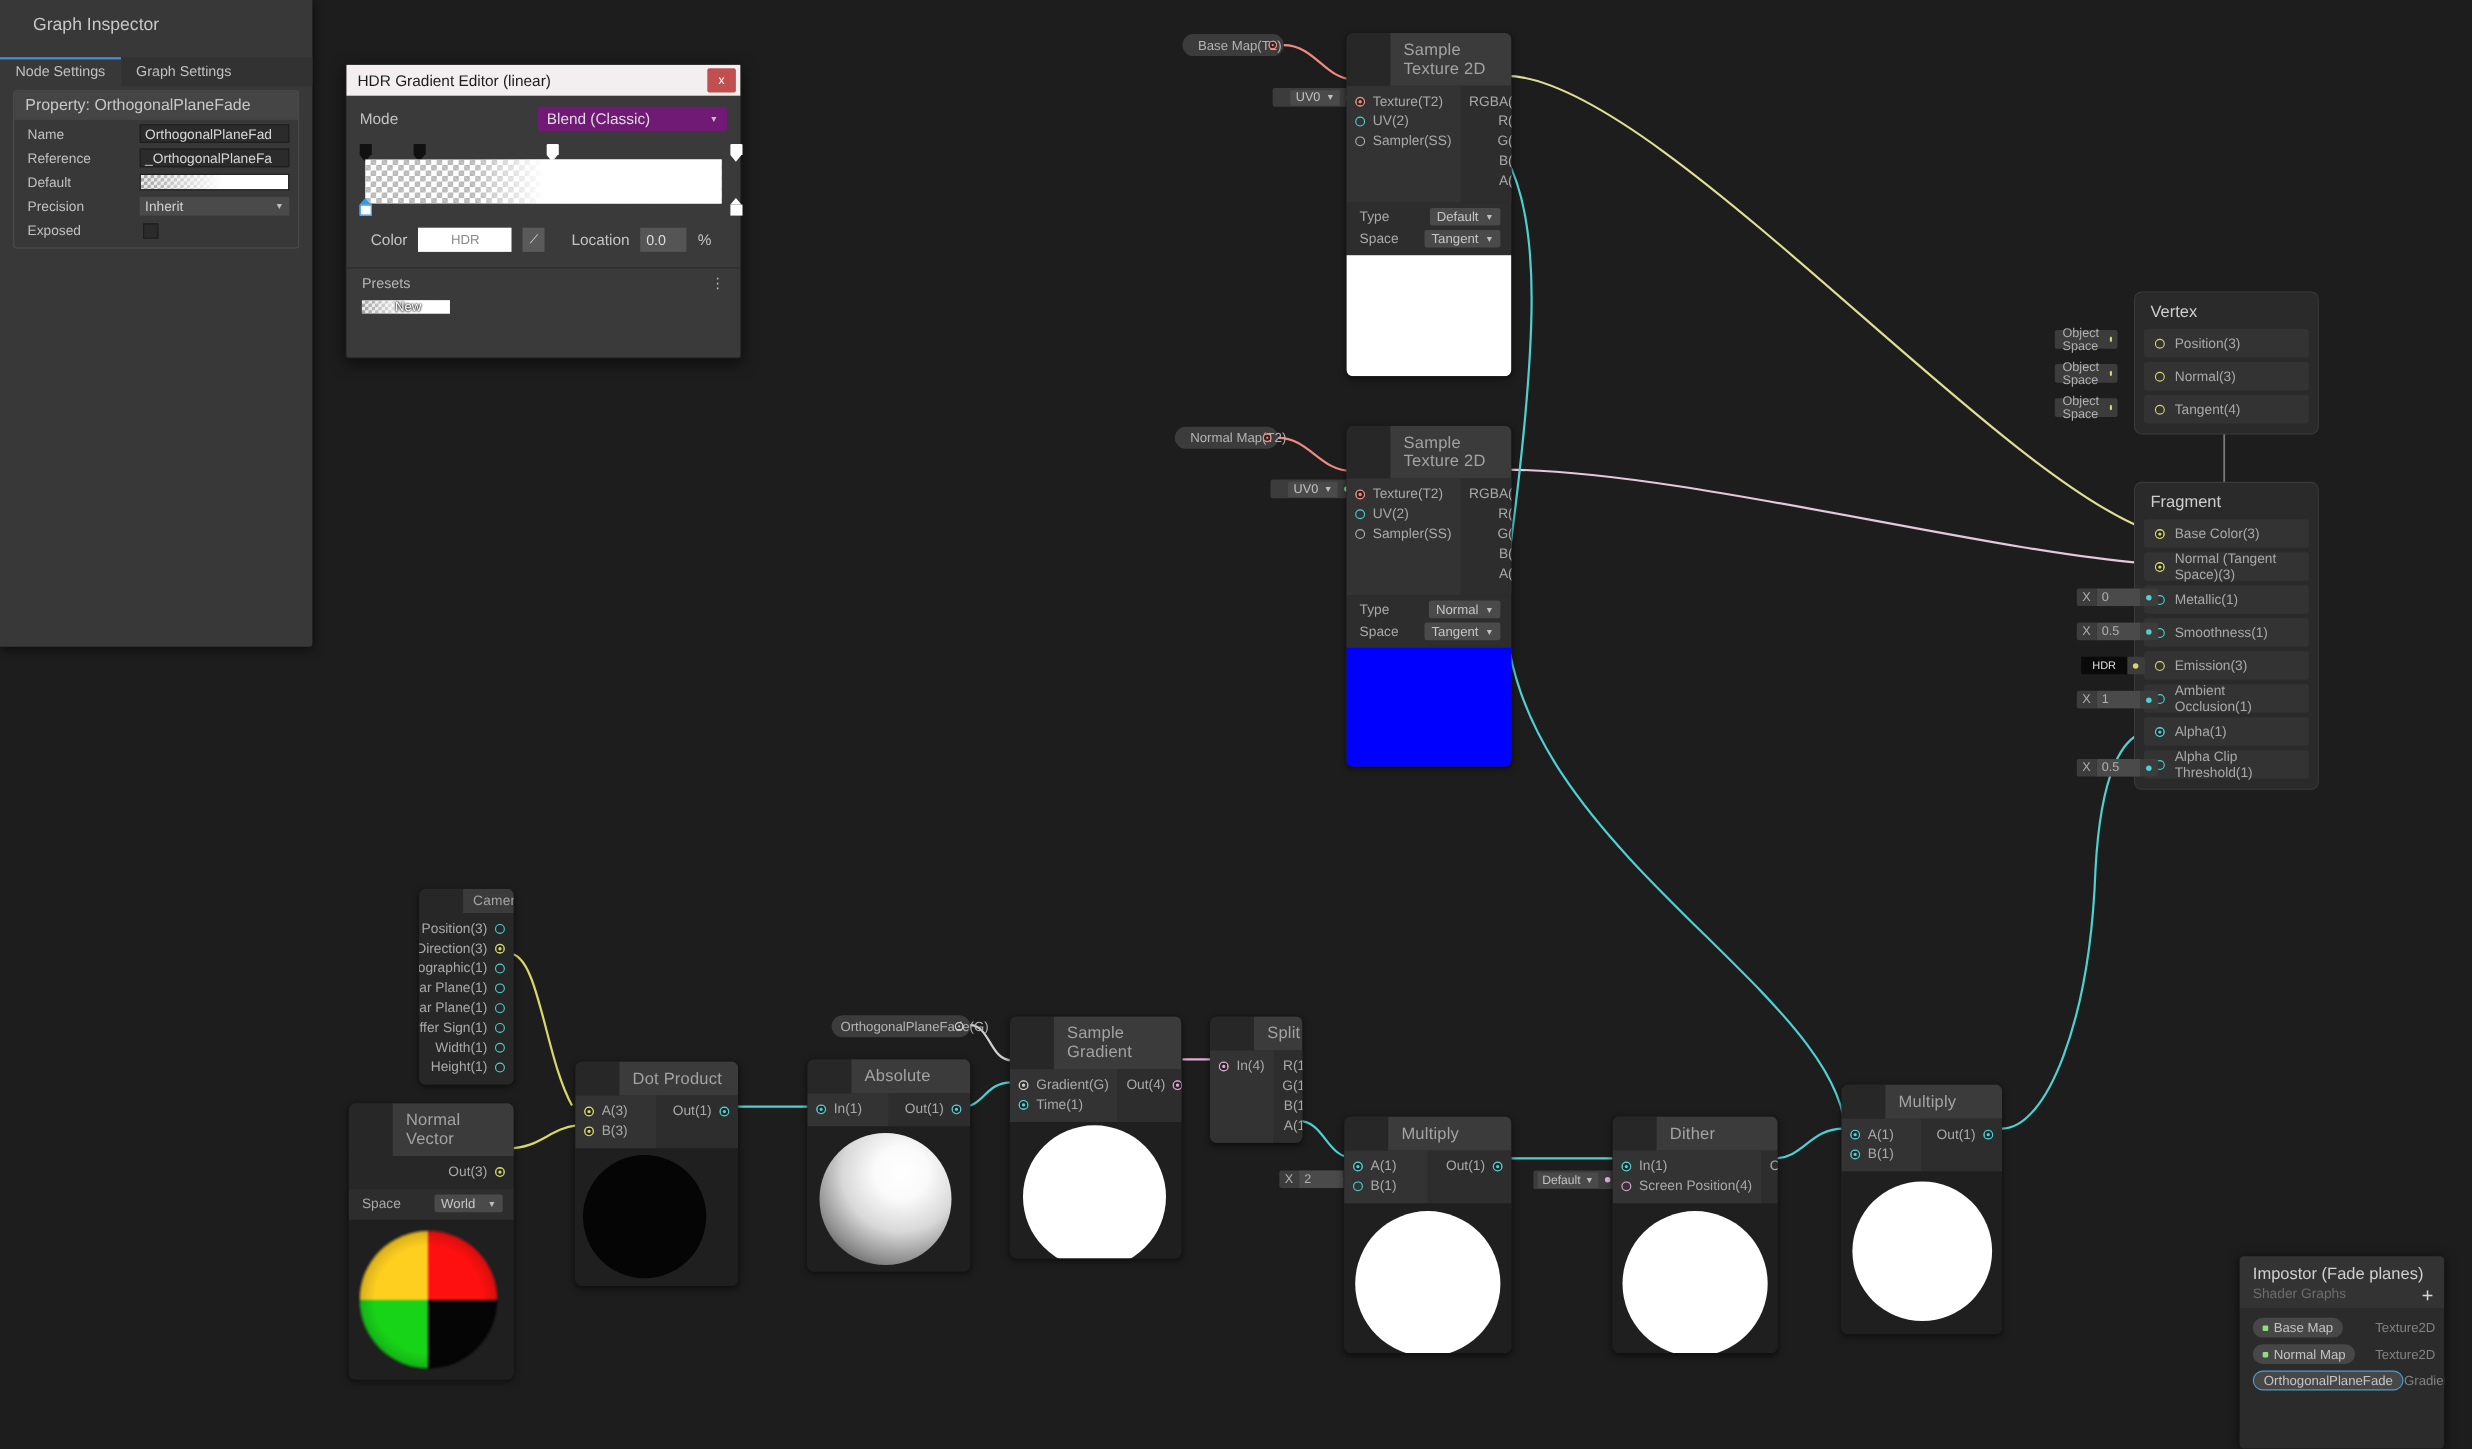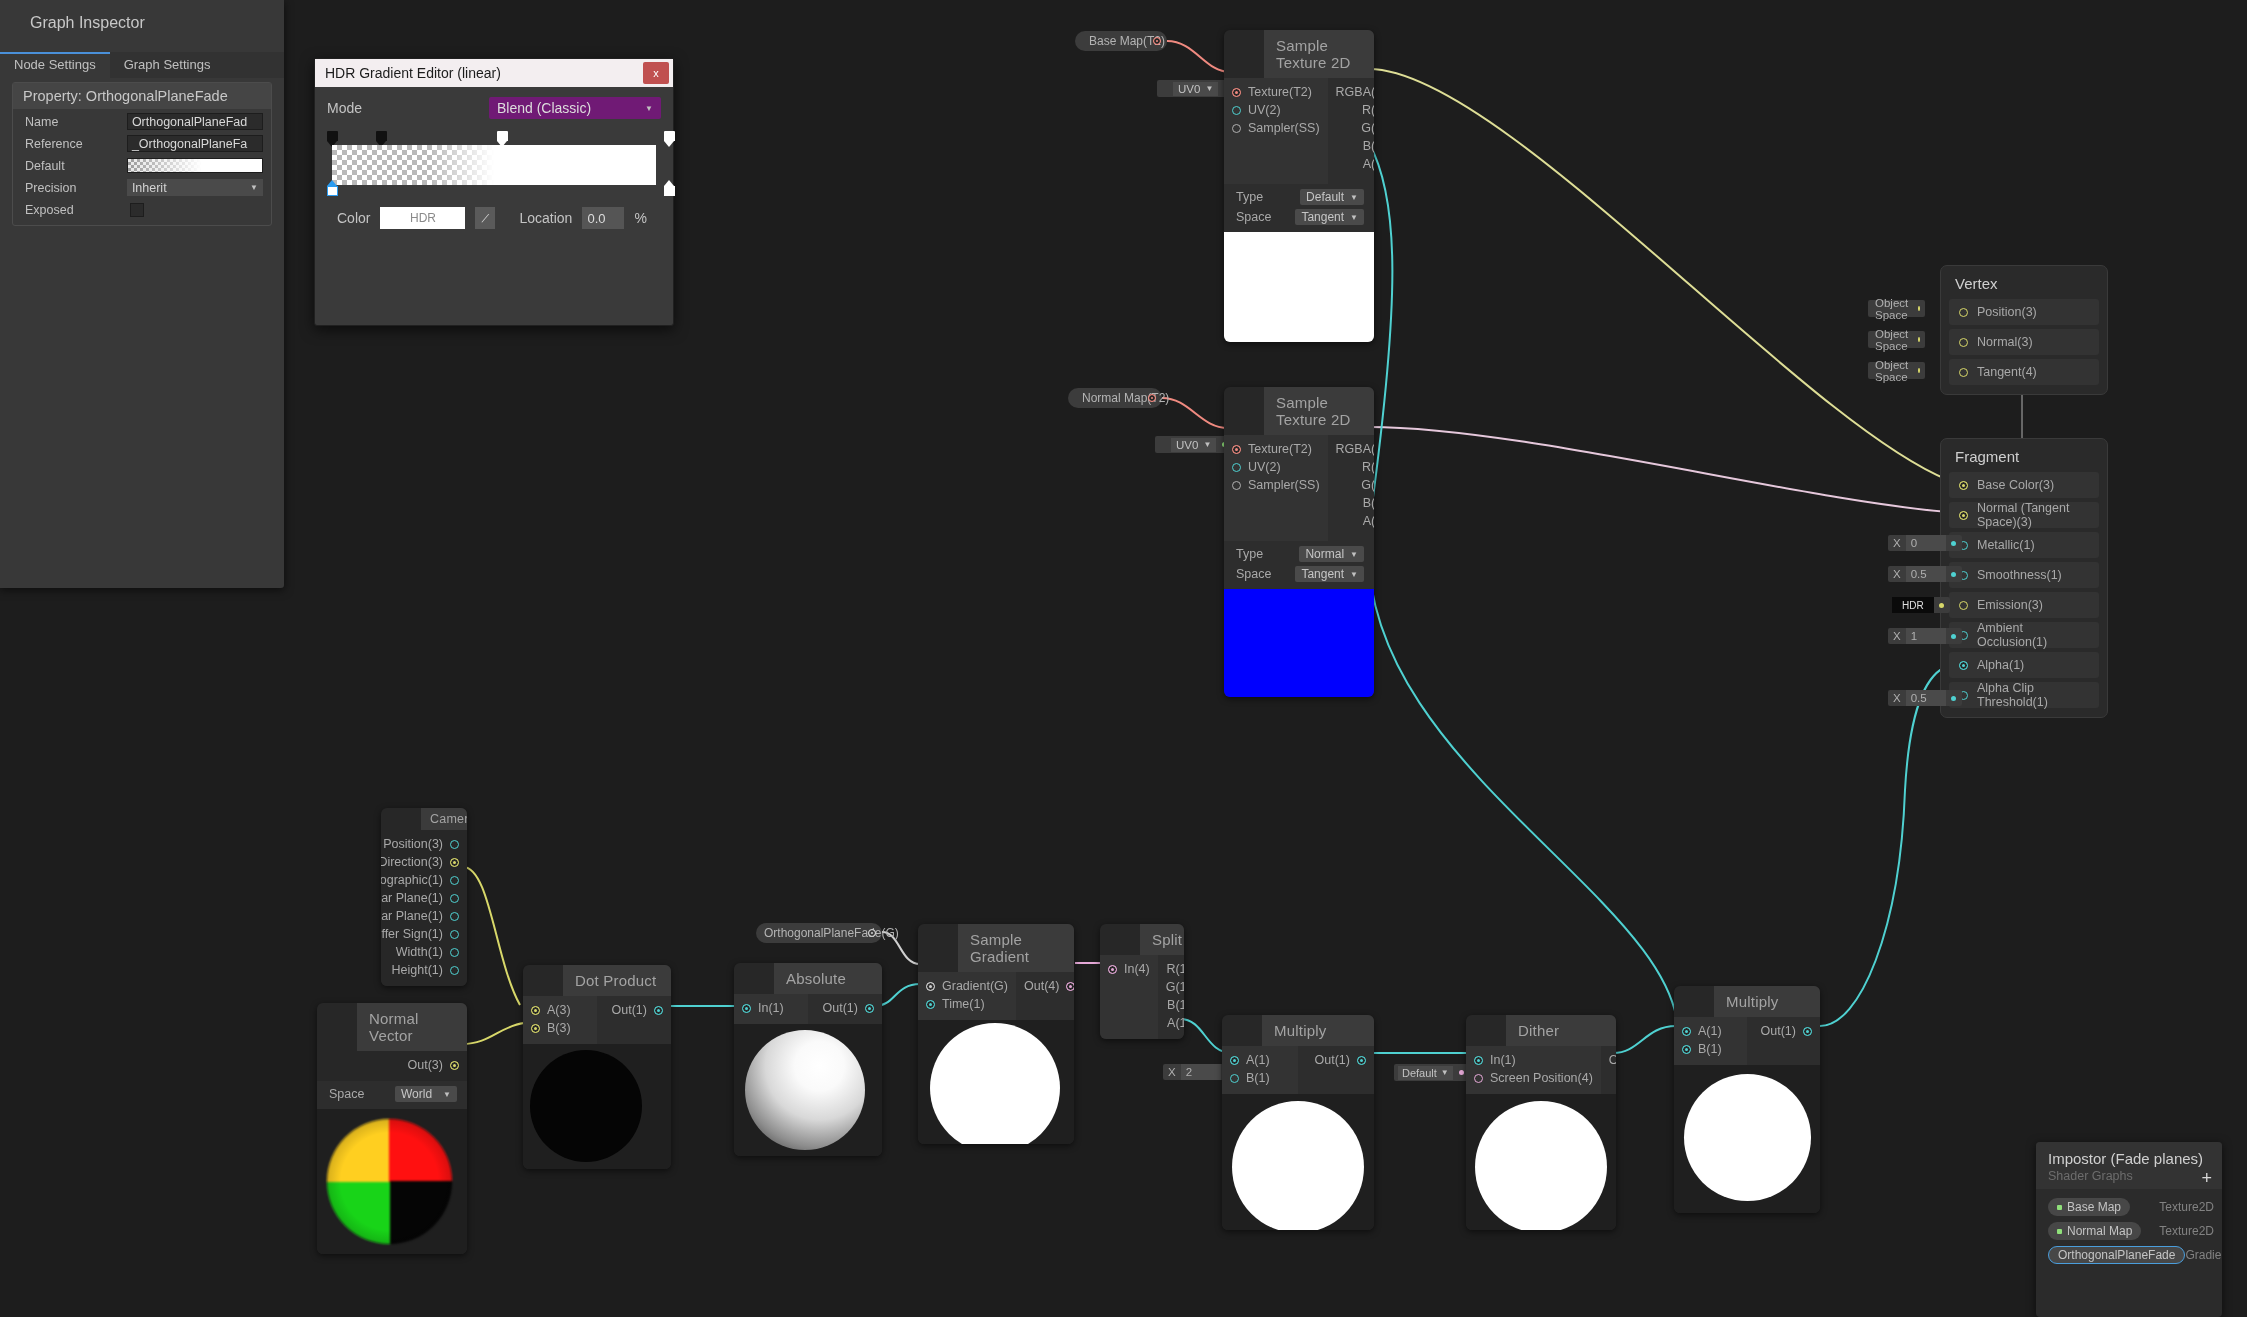--- a/index.html
+++ b/index.html
@@ -314,20 +314,29 @@
         </div>
   </div>
   <div id="grad-color-row">
     <span class="gcl">Color</span>
     <span id="gcolor-field">HDR</span>
     <span id="gpicker">⟋</span>
     <span class="gcl" style="margin-left:14px;">Location</span>
     <span id="gloc-field">0.0</span>
     <span class="gcl">%</span>
   </div>
+  <div id="grad-presets">
+    <div id="presets-hdr">
+      <span>Presets</span>
+      <span>⋮</span>
+    </div>
+    <div id="preset-swatch">
+      <span id="preset-label">New</span>
+    </div>
+  </div>
 </div>
 
 <div class="pill" style="left:1075px; top:31px; width:92px;">
   <span class="sq"></span>
   <span>Base Map(T2)</span>
   <span class="dot red filled" style="width:8px;height:8px;position:absolute;right:6px;"></span>
 </div>
 
 <div class="uvwidget" style="left:1157px; top:80px;">
   <span class="uvsel">

